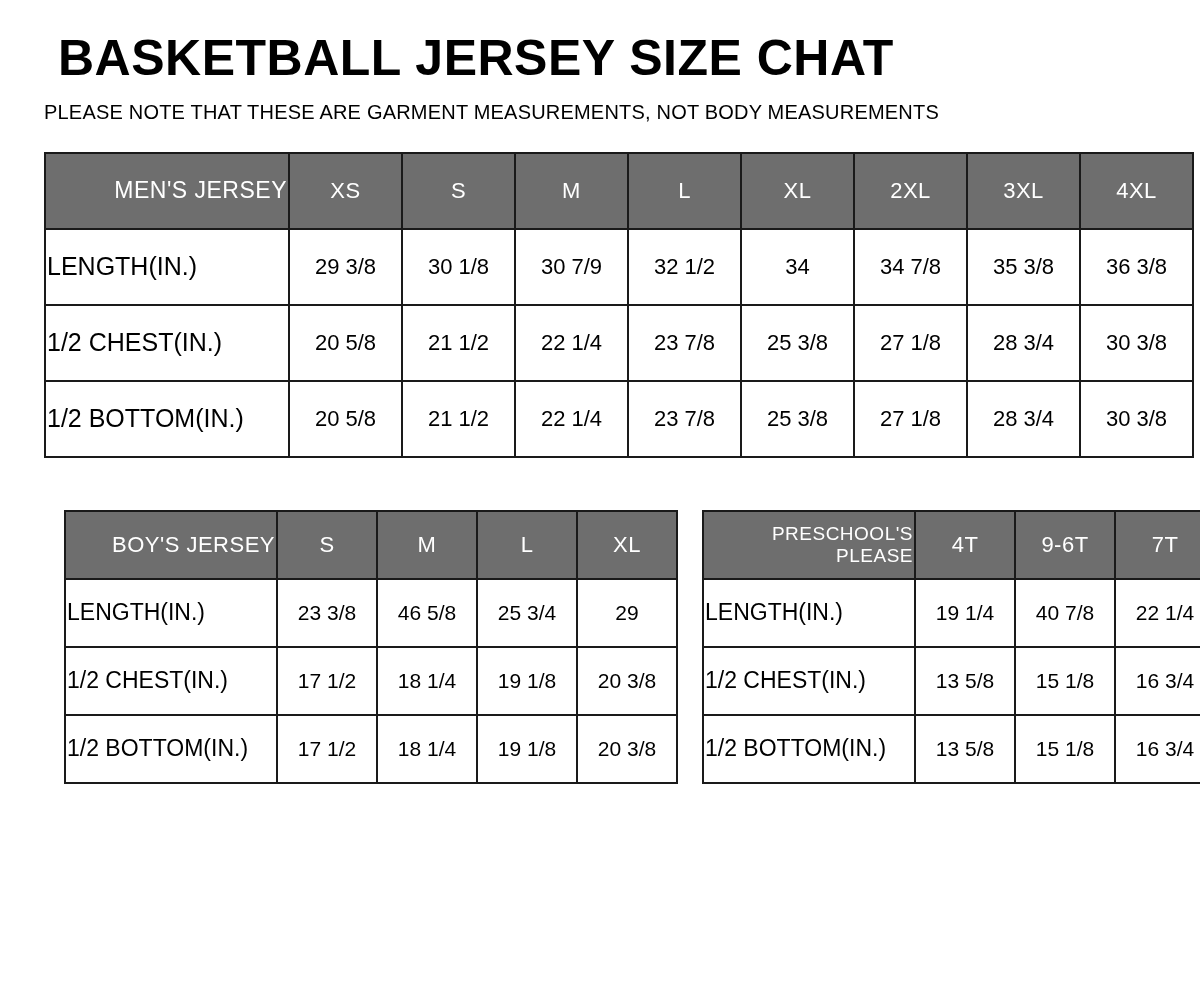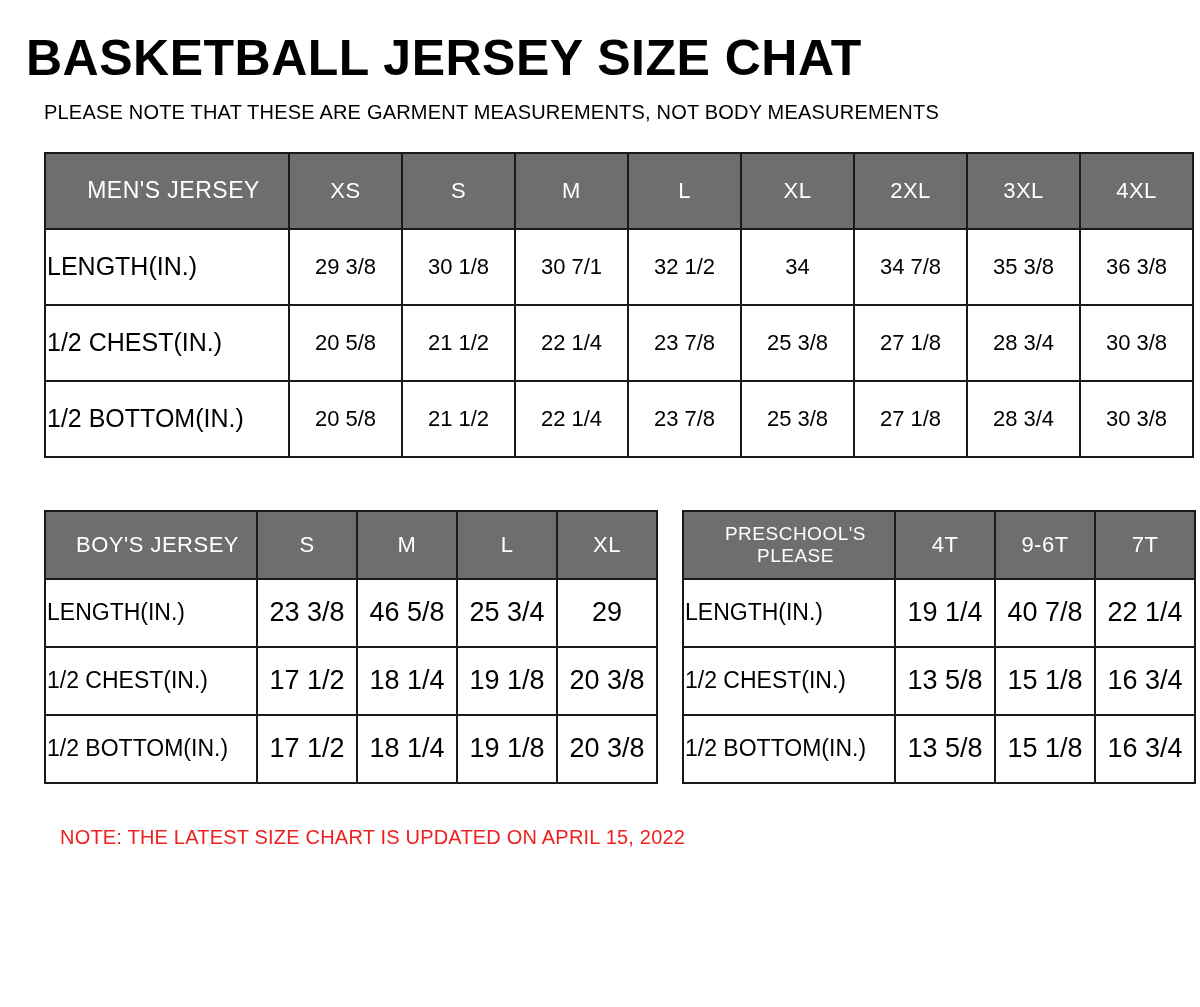--- a/index.html
+++ b/index.html
@@ -19,21 +19,21 @@
     padding: 24px 26px 0 26px;
     box-sizing: border-box;
     width: 1200px;
     height: 1007px;
   }
   .title {
     font-size: 50px;
     font-weight: bold;
     letter-spacing: 0.5px;
     line-height: 1.05;
-    margin: 8px 0 14px 0;
+    margin: 8px 0 14px 32px;
     color: #000;
   }
   .note-top {
     color: #000000;
     font-size: 20px;
     line-height: 1.35;
     margin: 0 0 0 18px;
     max-width: 900px;
     letter-spacing: 0.2px;
   }
@@ -51,21 +51,21 @@
   }
   .hdr-cell {
     background: #6e6e6e;
     color: #ffffff;
     font-size: 22px;
     height: 72px;
     letter-spacing: 0.5px;
   }
   .hdr-cell.first {
     font-size: 23px;
-    text-align: center;
+    text-align: right;
     padding-left: 14px;
   }
   .row-label {
     font-size: 25px;
     text-align: left;
     white-space: nowrap;
   }
   .val-cell {
     font-size: 22px;
     height: 72px;
@@ -75,28 +75,28 @@
   #men-table { width: 1148px; margin: 26px 0 0 18px; }
   #men-table col.c0 { width: 244px; }
   #men-table col.cN { width: 113px; }
 
   
   .bottom-wrap {
     display: flex;
     gap: 24px;
     margin: 52px 0 0 18px;
   }
-  #boy-table { width: 612px; }
+  #boy-table { width: 612px; margin-left: 20px; }
   #boy-table col.c0 { width: 212px; }
   #boy-table col.cN { width: 100px; }
   #pre-table { width: 512px; }
   #pre-table col.c0 { width: 212px; }
   #pre-table col.cN { width: 100px; }
   .bottom-wrap .hdr-cell { height: 64px; font-size: 22px; }
-  .bottom-wrap .val-cell { height: 64px; font-size: 27px; }
+  .bottom-wrap .val-cell { height: 64px; font-size: 21px; }
   .bottom-wrap .row-label { font-size: 23px; }
   .hdr-cell.small-first {
     font-size: 19px;
     letter-spacing: 0.5px;
   }
   .notes-bottom {
     color: #ef2020;
     font-size: 20px;
     line-height: 1.7;
     margin: 36px 0 0 34px;
@@ -136,21 +136,21 @@
         <th class="hdr-cell">2XL</th>
         <th class="hdr-cell">3XL</th>
         <th class="hdr-cell">4XL</th>
       </tr>
     </thead>
     <tbody>
       <tr>
         <td class="row-label">LENGTH(IN.)</td>
         <td class="val-cell">29  3/8</td>
         <td class="val-cell">30  1/8</td>
-        <td class="val-cell">30  7/1</td>
+        <td class="val-cell">30  7/9</td>
         <td class="val-cell">32  1/2</td>
         <td class="val-cell">34</td>
         <td class="val-cell">34  7/8</td>
         <td class="val-cell">35  3/8</td>
         <td class="val-cell">36  3/8</td>
       </tr>
       <tr>
         <td class="row-label">1/2  CHEST(IN.)</td>
         <td class="val-cell">20  5/8</td>
         <td class="val-cell">21  1/2</td>
@@ -252,16 +252,15 @@
           <td class="val-cell">13  5/8</td>
           <td class="val-cell">15  1/8</td>
           <td class="val-cell">16  3/4</td>
         </tr>
       </tbody>
     </table>
 
   </div>
 
   <div class="notes-bottom">
-    <div>NOTE: THE LATEST SIZE CHART IS UPDATED ON APRIL 15, 2022</div>
   </div>
 
 </div>
 
 </body></html>

